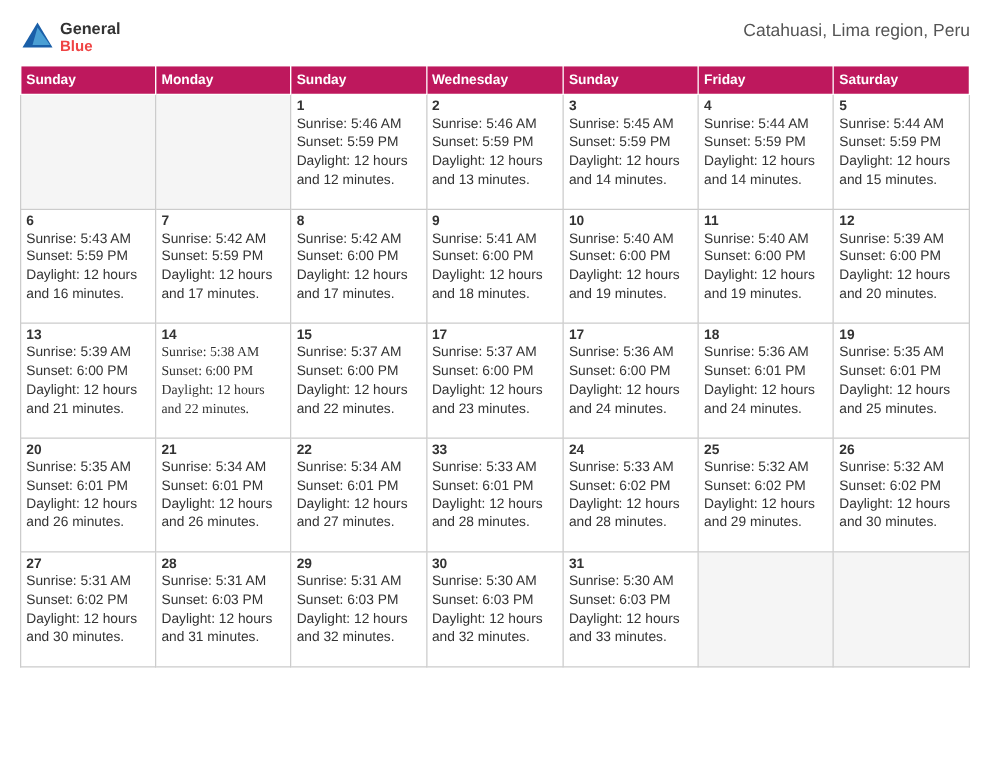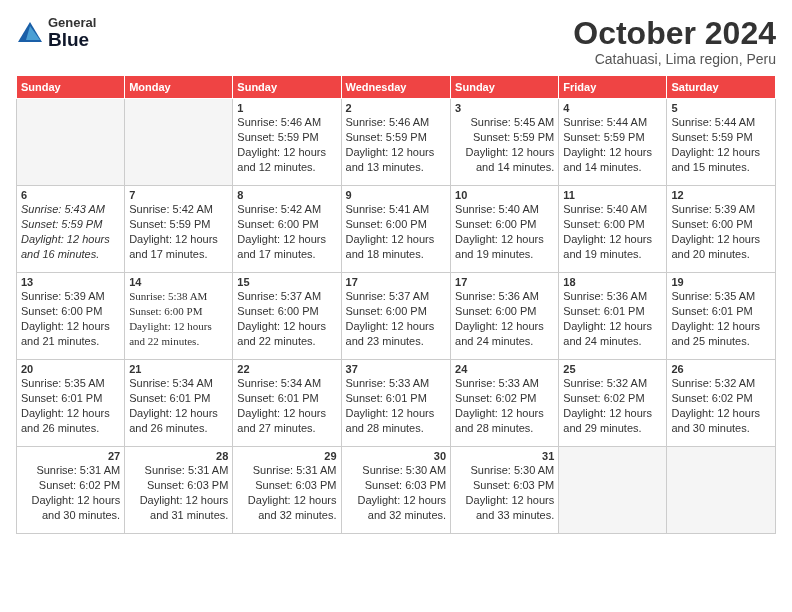--- a/index.html
+++ b/index.html
@@ -32,23 +32,23 @@
       display: flex;
       flex-direction: column;
       line-height: 1.1;
     }
     .logo-general {
       font-size: 13px;
       font-weight: bold;
       color: #333;
     }
     .logo-blue {
-      font-size: 19px;
-      font-weight: bold;
-      color: #0f172a;
+      font-size: 12px;
+      font-weight: bold;
+      color: #ef4444;
     }
     .logo-icon {
       width: 28px;
       height: 28px;
     }
     .title-block {
       text-align: right;
     }
     .main-title {
       font-size: 32px;
@@ -59,21 +59,21 @@
     .subtitle {
       font-size: 14px;
       color: #555;
     }
     .calendar {
       width: 100%;
       border-collapse: collapse;
       flex: 1;
     }
     .calendar thead tr th {
-      background-color: #ef4444;
+      background-color: #be185d;
       color: #fff;
       font-size: 11px;
       font-weight: bold;
       padding: 5px 4px;
       text-align: left;
       border: 1px solid #fff;
     }
     .calendar tbody tr td {
       border: 1px solid #ccc;
       vertical-align: top;
@@ -95,40 +95,38 @@
     .day-info {
       font-size: 11px;
       line-height: 1.35;
       color: #333;
     }
     .week-row td {
       height: 78px;
     }
     .week-row-last td {
       height: 65px;
-      text-align: right;
     }
   </style>
 </head>
 <body>
 
 <div class="page">
   <div class="header">
     <div class="logo">
       <svg class="logo-icon" viewBox="0 0 28 28">
         <polygon points="14,2 26,22 2,22" fill="#1a5fa8"></polygon>
         <polygon points="14,6 24,20 10,20" fill="#4a9fd4"></polygon>
       </svg>
       <div class="logo-text">
         <span class="logo-general">General</span>
         <span class="logo-blue">Blue</span>
       </div>
     </div>
     <div class="title-block">
-      <div class="main-title">October 2024</div>
       <div class="subtitle">Catahuasi, Lima region, Peru</div>
     </div>
   </div>
 
   <table class="calendar">
     <thead>
       <tr>
       <th>Sunday</th>
           <th>Monday</th>
           <th>Sunday</th>
@@ -151,21 +149,21 @@
           </td>
           <td>
             <span class="day-number">2</span>
             <div class="day-info" style="white-space: pre-line;">Sunrise: 5:46 AM
 Sunset: 5:59 PM
 Daylight: 12 hours
 and 13 minutes.</div>
           </td>
           <td>
             <span class="day-number">3</span>
-            <div class="day-info" style="white-space: pre-line; text-align: right;">Sunrise: 5:45 AM
+            <div class="day-info" style="white-space: pre-line;">Sunrise: 5:45 AM
 Sunset: 5:59 PM
 Daylight: 12 hours
 and 14 minutes.</div>
           </td>
           <td>
             <span class="day-number">4</span>
             <div class="day-info" style="white-space: pre-line;">Sunrise: 5:44 AM
 Sunset: 5:59 PM
 Daylight: 12 hours
 and 14 minutes.</div>
@@ -174,21 +172,21 @@
             <span class="day-number">5</span>
             <div class="day-info" style="white-space: pre-line;">Sunrise: 5:44 AM
 Sunset: 5:59 PM
 Daylight: 12 hours
 and 15 minutes.</div>
           </td>
         </tr>
         <tr class="week-row">
           <td>
             <span class="day-number">6</span>
-            <div class="day-info" style="white-space: pre-line; font-style: italic;">Sunrise: 5:43 AM
+            <div class="day-info" style="white-space: pre-line;">Sunrise: 5:43 AM
 Sunset: 5:59 PM
 Daylight: 12 hours
 and 16 minutes.</div>
           </td>
           <td>
             <span class="day-number">7</span>
             <div class="day-info" style="white-space: pre-line;">Sunrise: 5:42 AM
 Sunset: 5:59 PM
 Daylight: 12 hours
 and 17 minutes.</div>
@@ -296,21 +294,21 @@
 and 26 minutes.</div>
           </td>
           <td>
             <span class="day-number">22</span>
             <div class="day-info" style="white-space: pre-line;">Sunrise: 5:34 AM
 Sunset: 6:01 PM
 Daylight: 12 hours
 and 27 minutes.</div>
           </td>
           <td>
-            <span class="day-number">37</span>
+            <span class="day-number">33</span>
             <div class="day-info" style="white-space: pre-line;">Sunrise: 5:33 AM
 Sunset: 6:01 PM
 Daylight: 12 hours
 and 28 minutes.</div>
           </td>
           <td>
             <span class="day-number">24</span>
             <div class="day-info" style="white-space: pre-line;">Sunrise: 5:33 AM
 Sunset: 6:02 PM
 Daylight: 12 hours

